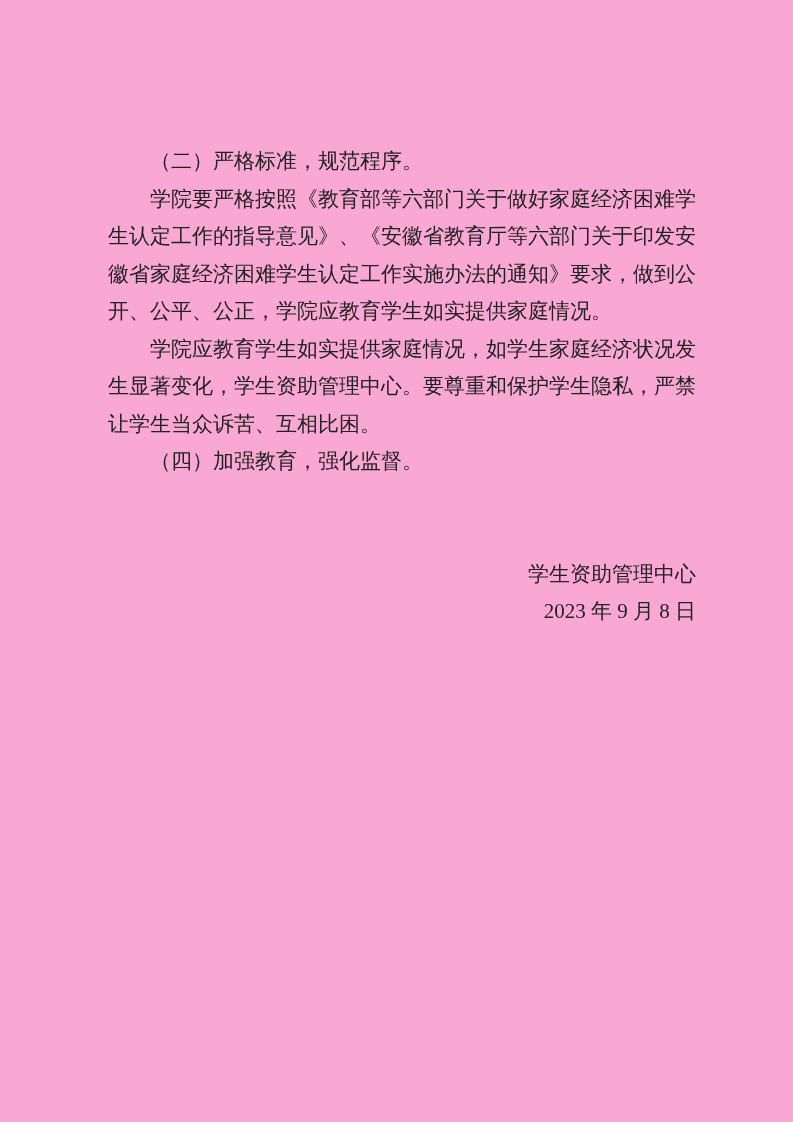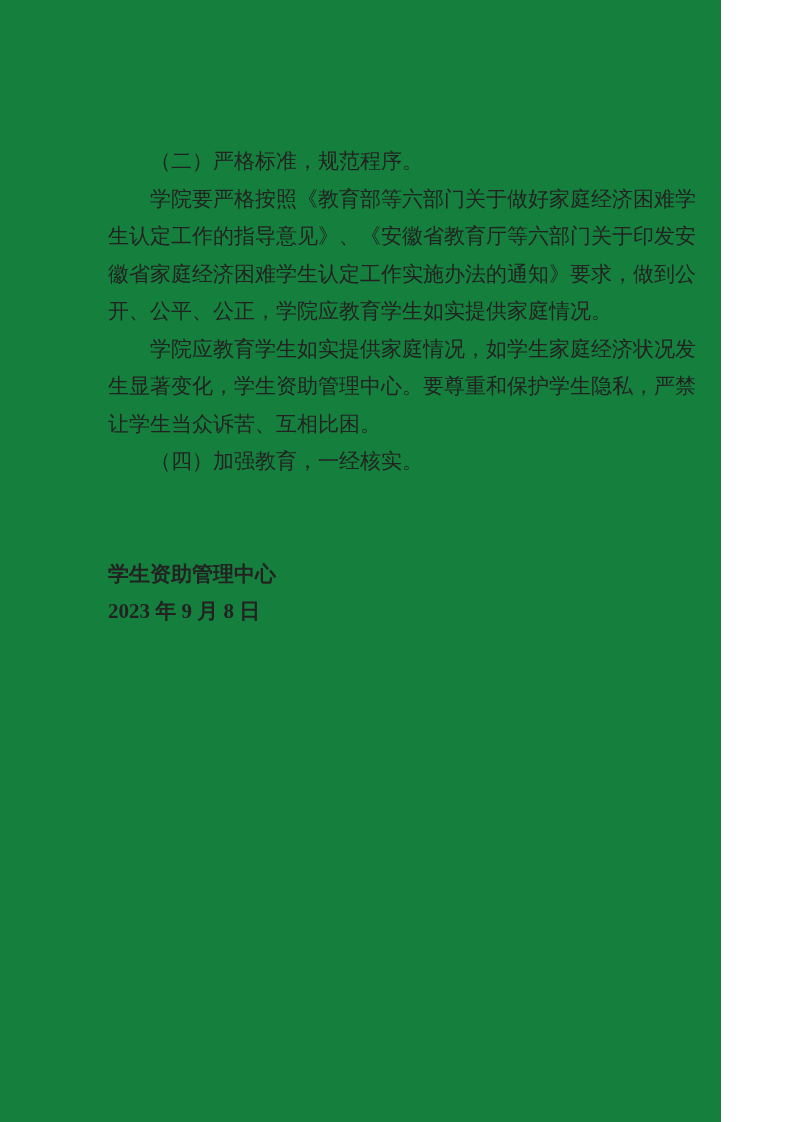--- a/index.html
+++ b/index.html
@@ -2,23 +2,23 @@
 <html><head>
 <meta charset="utf-8">
 <style>
   html, body {
     margin: 0;
     padding: 0;
     background: #ffffff;
   }
   .page {
     position: relative;
-    width: 721px;
+    width: 793px;
     height: 1122px;
-    background: #15803d;
+    background: #f9a8d4;
     overflow: hidden;
     font-family: "Liberation Serif", "DejaVu Serif", serif;
     color: #222222;
   }
   .content {
     position: absolute;
     left: 108px;
     top: 143px;
     width: 588px;
     font-size: 21px;
@@ -28,36 +28,35 @@
     margin: 0;
     padding: 0;
     text-indent: 2em;
     text-align: justify;
   }
   .signature {
     margin-top: 75px;
   }
   .signature p {
     text-indent: 0;
-    text-align: left;
-    font-weight: bold;
+    text-align: right;
   }
 </style>
 </head>
 <body>
 
 <div class="page">
   <div class="content">
 
     <p class="heading">（二）严格标准，规范程序。</p>
     <p>学院要严格按照《教育部等六部门关于做好家庭经济困难学生认定工作的指导意见》、《安徽省教育厅等六部门关于印发安徽省家庭经济困难学生认定工作实施办法的通知》要求，做到公开、公平、公正，学院应教育学生如实提供家庭情况。</p>
 
     <p>学院应教育学生如实提供家庭情况，如学生家庭经济状况发生显著变化，学生资助管理中心。要尊重和保护学生隐私，严禁让学生当众诉苦、互相比困。</p>
 
-    <p class="heading">（四）加强教育，一经核实。</p>
+    <p class="heading">（四）加强教育，强化监督。</p>
 
     <div class="signature">
       <p>学生资助管理中心</p>
       <p>2023 年 9 月 8 日</p>
     </div>
 
   </div>
 </div>
 
 </body></html>

